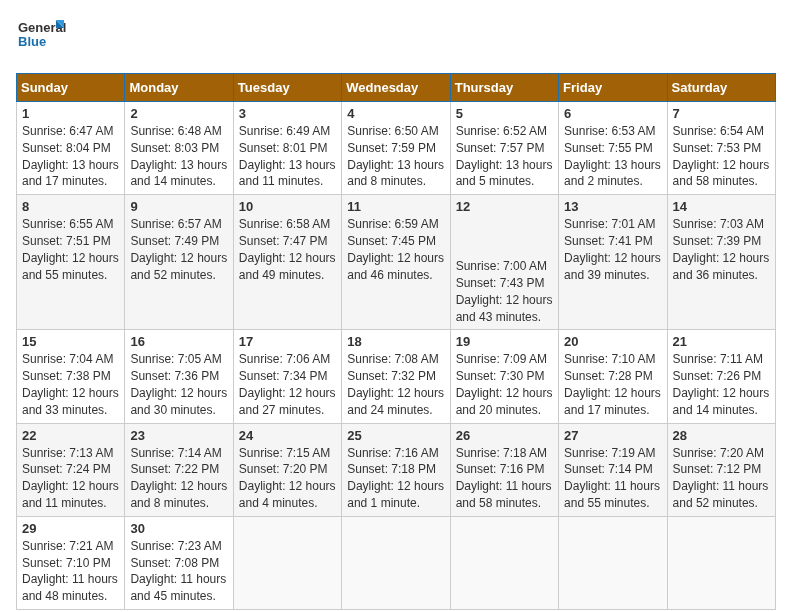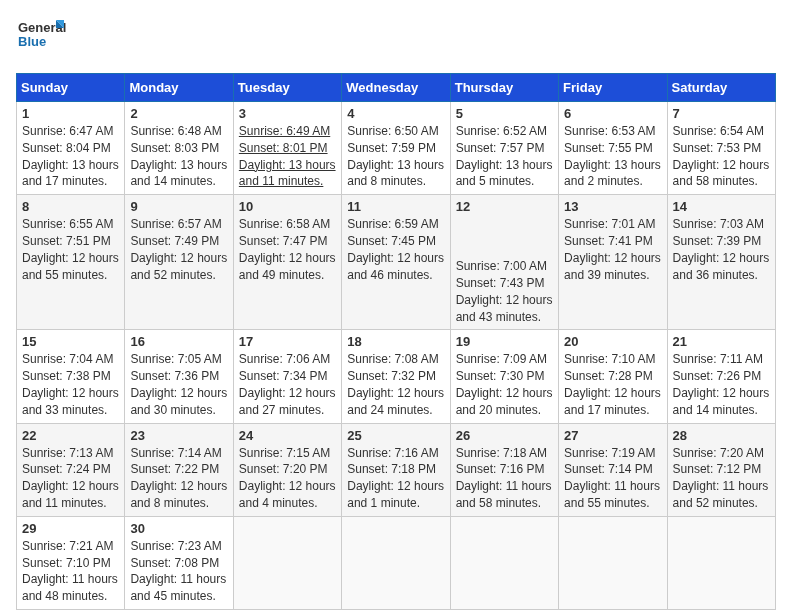--- a/index.html
+++ b/index.html
@@ -32,21 +32,21 @@
     .location {
       font-size: 14px;
       color: #555;
     }
     .calendar {
       width: 100%;
       border-collapse: collapse;
       font-size: 11px;
     }
     .calendar th {
-      background: #1d4ed8;
+      background: #a16207;
       color: #fff;
       padding: 6px 4px;
       text-align: left;
       font-size: 13px;
       font-weight: bold;
       border: 1px solid #1a6faf;
     }
     .calendar td {
       border: 1px solid #ccc;
       vertical-align: top;
@@ -118,21 +118,21 @@
         </td>
         <td>
           <span class="day-num">2</span>
           <div class="day-info" style="white-space: pre-line;">Sunrise: 6:48 AM
 Sunset: 8:03 PM
 Daylight: 13 hours
 and 14 minutes.</div>
         </td>
         <td>
           <span class="day-num">3</span>
-          <div class="day-info" style="white-space: pre-line; text-decoration: underline;">Sunrise: 6:49 AM
+          <div class="day-info" style="white-space: pre-line;">Sunrise: 6:49 AM
 Sunset: 8:01 PM
 Daylight: 13 hours
 and 11 minutes.</div>
         </td>
         <td>
           <span class="day-num">4</span>
           <div class="day-info" style="white-space: pre-line;">Sunrise: 6:50 AM
 Sunset: 7:59 PM
 Daylight: 13 hours
 and 8 minutes.</div>

